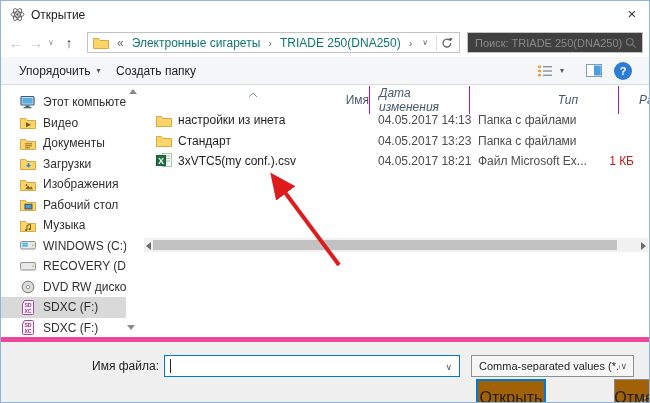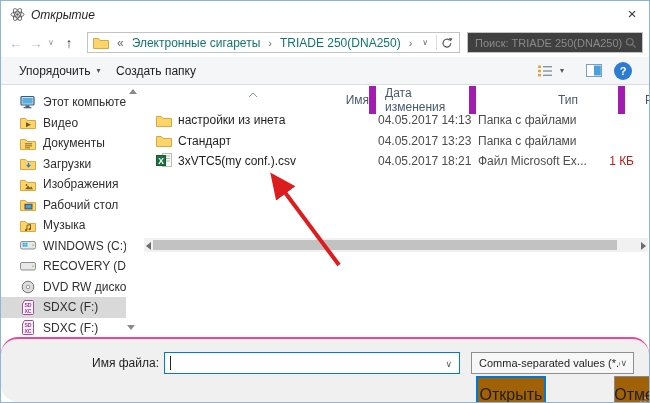--- a/index.html
+++ b/index.html
@@ -1,20 +1,20 @@
 <!DOCTYPE html>
 <html><head>
 <meta charset="utf-8">
 <style>
   html,body{margin:0;padding:0;background:#fff;}
   .win{position:relative;width:650px;height:403px;box-sizing:border-box;
        border:1px solid #8fb4d8;background:#fff;overflow:hidden;
        font-family:"Liberation Sans",sans-serif;font-size:12px;color:#1e1e1e;}
   
-  .titlebar{position:absolute;left:0;top:0;right:0;height:27px;background:#fff;font-style:italic;}
+  .titlebar{position:absolute;left:0;top:0;right:0;height:27px;background:#fff;}
   .app-icon{position:absolute;left:9px;top:6px;}
   .win-title{position:absolute;left:30px;top:7px;font-size:12px;}
   .close-btn{position:absolute;right:4px;top:2px;width:26px;height:21px;
              display:flex;align-items:center;justify-content:center;
              font-size:15px;color:#333;cursor:default;}
   
   .nav-btn{position:absolute;top:31px;height:21px;display:flex;align-items:center;
            justify-content:center;font-size:14px;}
   .addressbar{position:absolute;left:86px;top:31px;width:373px;height:21px;
               border:1px solid #c3c3c3;background:#fff;display:flex;align-items:center;box-sizing:border-box;}
@@ -38,37 +38,37 @@
   .side-item.selected{background:#d9d9d9;}
   .side-item .lbl{margin-left:7px;}
   .icon-box{width:16px;height:16px;display:flex;align-items:center;justify-content:center;flex:none;}
   .tri{width:0;height:0;position:absolute;}
   
   .filelist{position:absolute;left:143px;top:85px;right:1px;height:251px;}
   .hdr-row,.file-row{display:grid;grid-template-columns:225px 100px 109px 1fr;align-items:center;}
   .hdr-row{height:24px;color:#47596b;}
   .hdr-cell{padding-left:9px;height:100%;display:flex;align-items:center;box-sizing:border-box;justify-content:flex-end;}
   .hdr-cell:first-child{padding-left:12px;}
-  .hdr-cell + .hdr-cell{border-left:7px solid #a21caf;}
+  .hdr-cell + .hdr-cell{border-left:1px solid #a21caf;font-style:italic;}
   .hdr-cell:last-child{padding-left:20px;margin-left:40px;}
   .sort-caret{position:absolute;left:104px;top:1px;}
   .file-row{height:20.4px;}
   .cell-name{display:flex;align-items:center;padding-left:12px;white-space:nowrap;overflow:hidden;}
   .cell-name .lbl{margin-left:6px;}
   .cell-dim{padding-left:9px;color:#4c4c4c;white-space:nowrap;}
   .cell-size{text-align:right;padding-right:14px;color:#b91c1c;}
   
   .hscroll{position:absolute;left:143px;top:237px;right:1px;height:14px;background:#f1f1f1;}
   .hthumb{position:absolute;left:9px;top:2px;width:464px;height:10px;background:#c2c2c2;}
   .vsb-up{left:128px;top:88px;border-left:4px solid transparent;border-right:4px solid transparent;border-bottom:5px solid #8a8a8a;}
   .vsb-dn{left:126px;top:324px;border-left:4px solid transparent;border-right:4px solid transparent;border-top:5px solid #8a8a8a;}
   .hsb-l{left:2px;top:4px;border-top:4px solid transparent;border-bottom:4px solid transparent;border-right:5px solid #6d6d6d;}
   .hsb-r{right:2px;top:4px;border-top:4px solid transparent;border-bottom:4px solid transparent;border-left:5px solid #6d6d6d;}
   
-  .footer{position:absolute;left:0;top:336px;right:0;bottom:0;background:#f0f0f0;border-top:2px solid #ec4899;box-sizing:border-box;border-radius:17px;}
+  .footer{position:absolute;left:0;top:336px;right:0;bottom:0;background:#f0f0f0;border-top:5px solid #ec4899;box-sizing:border-box;}
   .fname-label{position:absolute;left:40px;top:17px;width:118px;text-align:right;}
   .fname-input{position:absolute;left:163px;top:13px;width:296px;height:22px;box-sizing:border-box;
                border:1px solid #0078d7;background:#fff;display:flex;align-items:center;}
   .caret-bar{width:1px;height:14px;background:#222;margin-left:5px;}
   .combo-arrow{position:absolute;right:7px;top:6px;font-size:9px;color:#555;}
   .ftype-select{position:absolute;left:470px;top:13px;width:163px;height:22px;box-sizing:border-box;
                 border:1px solid #8f8f8f;background:#f7f7f7;display:flex;align-items:center;}
   .ftype-text{padding-left:7px;font-size:11px;white-space:nowrap;overflow:hidden;flex:1;}
   .btn{position:absolute;top:37px;height:37px;box-sizing:border-box;background:#a16207;
        display:flex;align-items:center;justify-content:center;font-size:16px;}

